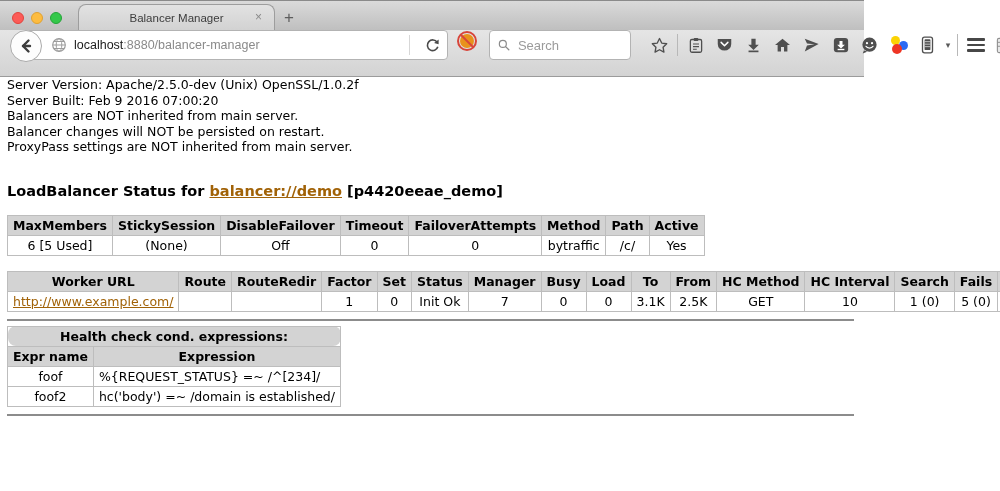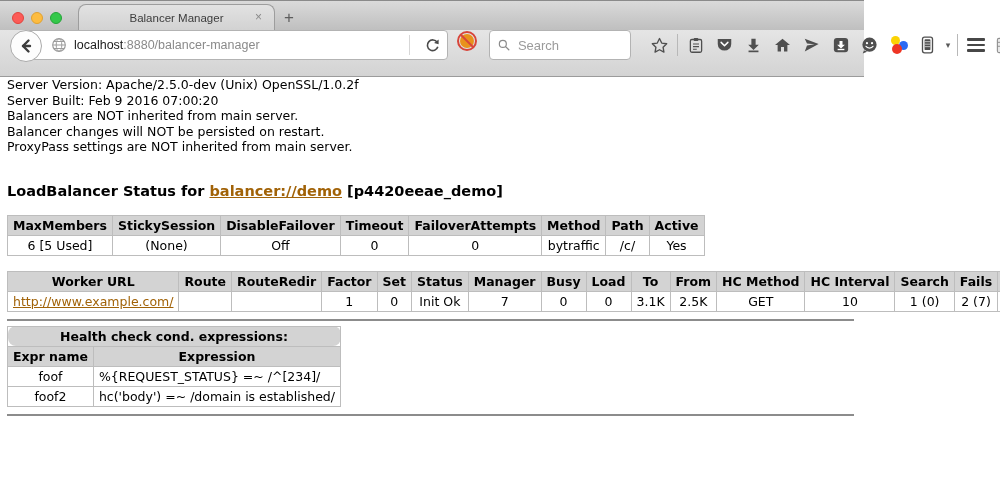--- a/index.html
+++ b/index.html
@@ -338,21 +338,21 @@
         <td>0</td>
         <td>Init Ok</td>
         <td>7</td>
         <td>0</td>
         <td>0</td>
         <td>3.1K</td>
         <td>2.5K</td>
         <td>GET</td>
         <td>10</td>
         <td>1 (0)</td>
-        <td>2 (7)</td>
+        <td>5 (0)</td>
         <td></td>
 
       </tr>
     </tbody>
       </table>
 
     <hr>
 
     <table class="health-table">
       <colgroup>

